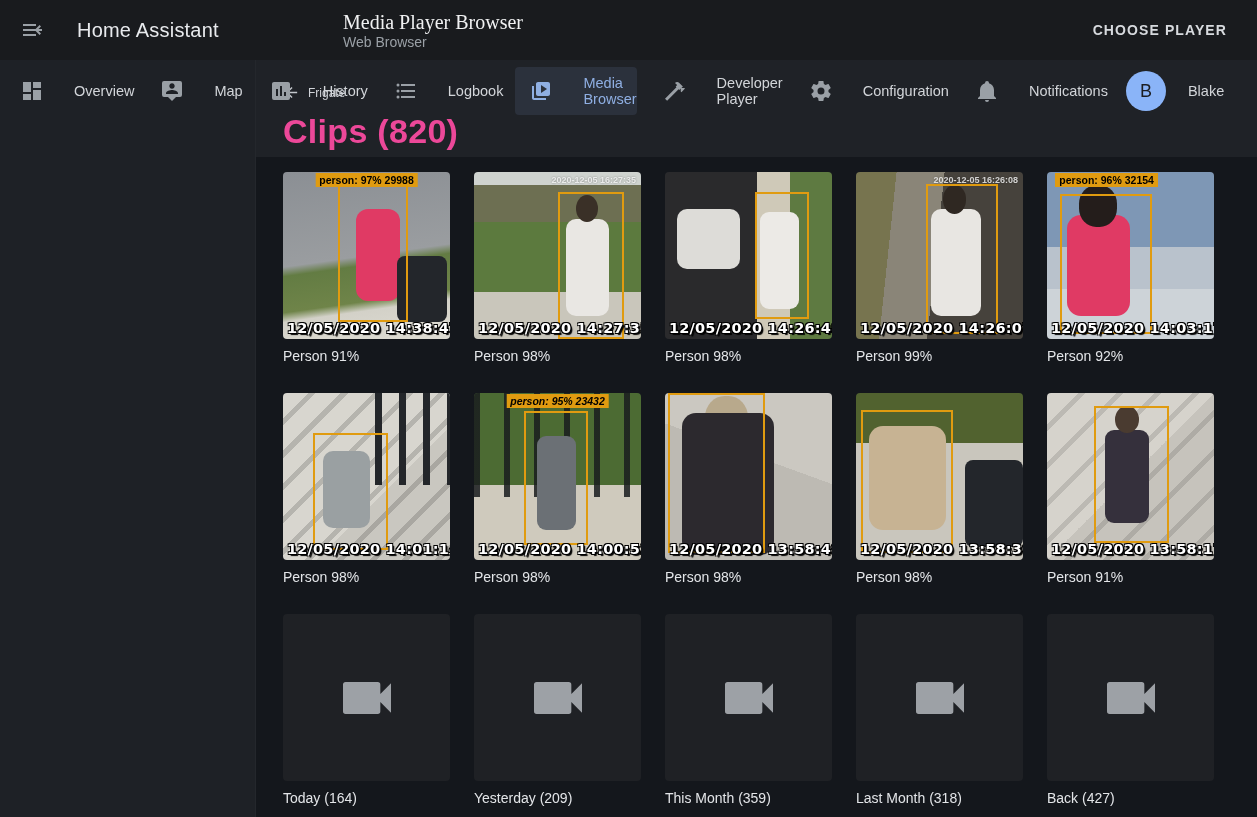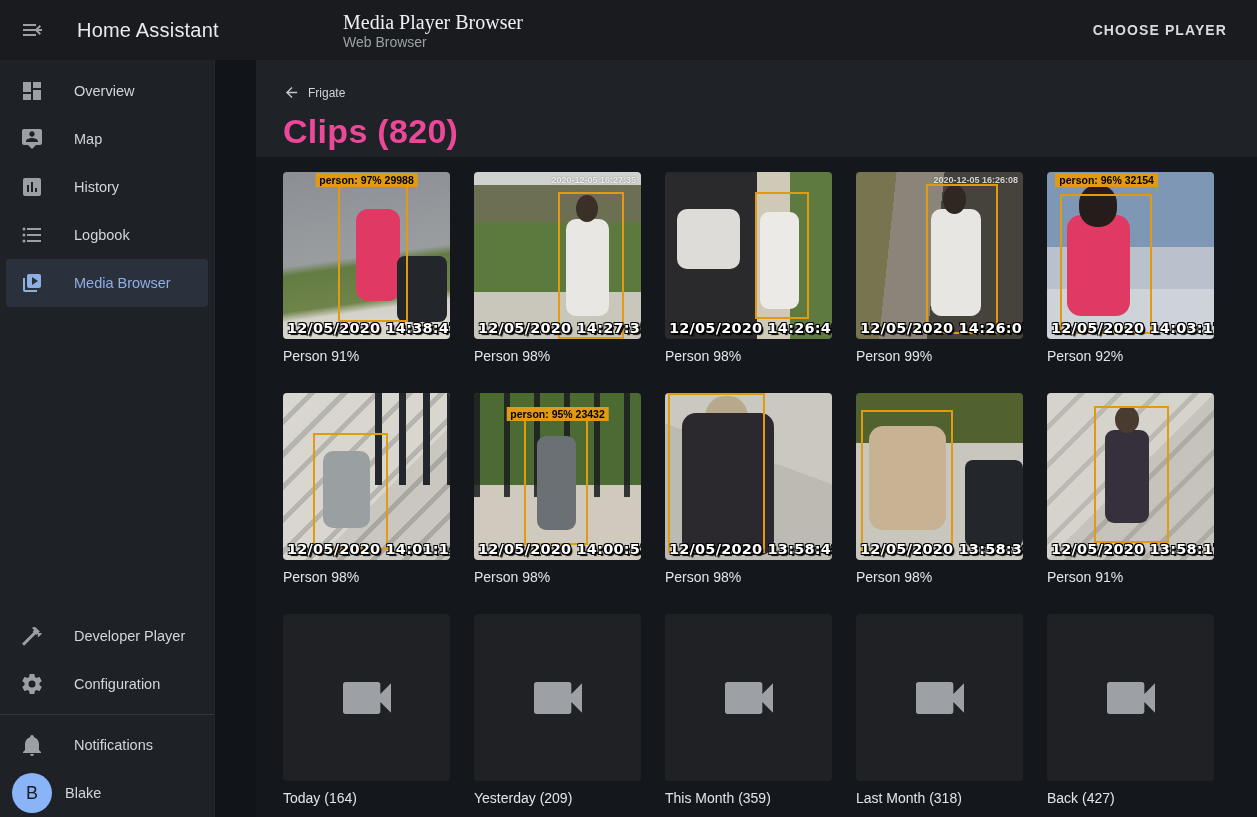--- a/index.html
+++ b/index.html
@@ -15,38 +15,38 @@
   .menu-btn svg { width:24px; height:24px; fill:#9aa0a6; }
   .app-title { color:#e8eaed; font-size:20px; margin-left:21px; letter-spacing:.2px; }
   .main-titleblock { margin-left:87px; }
   .main-title { color:#f0f1f2; font-size:20px; line-height:24px;font-family:Liberation Serif, serif; }
   .main-subtitle { color:#9aa0a6; font-size:14px; line-height:17px; }
   .choose-player { margin-left:auto; margin-right:22px; background:transparent; border:none;
     color:#d7dade; font-size:14px; font-weight:700; letter-spacing:1.1px; cursor:pointer;
     padding:8px 8px; }
 
   
-  .sidebar { position:fixed; top:60px; left:0; width:215px; height:757px;
-    background:#1e2126; border-right:1px solid #24272c; display:flex; flex-direction:column;
+  .sidebar { position:fixed; top:60px; left:0; width:256px; height:757px;
+    background:#1e2126; border-right:1px solid #24272c; display:flex; flex-direction:row;
     z-index:20; padding-top:7px; }
   .nav-item { height:48px; margin:0 6px; border-radius:4px; display:flex; align-items:center;
     cursor:pointer; }
   .nav-item .icn { width:24px; height:24px; margin-left:14px; flex:0 0 24px;
     display:flex; align-items:center; justify-content:center; }
   .nav-item .icn svg { width:24px; height:24px; fill:#9aa0a6; }
   .nav-item .lbl { color:#d2d5d9; font-size:14.5px; margin-left:30px; }
   .nav-item.selected { background:#2b313c; }
   .nav-item.selected .lbl { color:#8fafe3; font-weight:500; }
   .nav-item.selected .icn svg { fill:#8fafe3; }
   .spacer { flex:1; }
   .divider { height:1px; background:#33363b; margin:6px 0; }
   .avatar { width:40px; height:40px; border-radius:50%; background:#8ab4f8; color:#1b1d21;
     font-size:18px; display:flex; align-items:center; justify-content:center;
     margin-left:6px; flex:0 0 40px; }
-  .nav-item.user .lbl { margin-left:13px; }
+  .nav-item.user .lbl { margin-left:22px; }
 
   
   .main { position:fixed; top:60px; left:256px; width:1001px; height:757px;
     background:#14171c; overflow:hidden; }
   .content-header { background:#1f2227; height:97px; padding:24px 0 0 27px; }
   .breadcrumb { display:inline-flex; align-items:center; gap:8px; color:#d0d3d8;
     font-size:12px; cursor:pointer; }
   .breadcrumb svg { width:17px; height:17px; fill:#c3c7cc; }
   .page-title { color:#ec4899; font-size:34px; font-weight:700; margin-top:7px;
     letter-spacing:.3px; }
@@ -105,21 +105,21 @@
   .s6 .b1 { left:24%; top:35%; width:28%; height:46%; background:#9aa0a2; border-radius:10px; }
   .s6 .b2 { left:55%; top:0; width:45%; height:55%;
     background:repeating-linear-gradient(90deg,#23262a 0 7px,transparent 7px 24px); }
   .s6 .bbox { left:18%; top:24%; width:45%; height:70%; }
 
   .s7 .thumb { background:linear-gradient(180deg,#4c6b33 0 55%,#cfcabd 55% 100%); }
   .s7 .b2 { left:0; top:0; width:100%; height:62%;
     background:repeating-linear-gradient(90deg,rgba(25,28,30,.85) 0 6px,transparent 6px 30px); }
   .s7 .b1 { left:38%; top:26%; width:23%; height:56%; background:#6b7075; border-radius:9px; }
   .s7 .bbox { left:30%; top:11%; width:38%; height:80%; }
-  .s7 .det-label { top:14px; left:50%; transform:translateX(-50%); }
+  .s7 .det-label { top:1px; left:50%; transform:translateX(-50%);font-style:italic; }
 
   .s8 .thumb { background:linear-gradient(200deg,#cbc8c1 0 40%,#bdbab3 40% 100%); }
   .s8 .b1 { left:10%; top:12%; width:55%; height:85%; background:#2c292e; border-radius:14px; }
   .s8 .b2 { left:24%; top:2%; width:26%; height:28%; background:#b8a98c; border-radius:45%; }
   .s8 .bbox { left:2%; top:0; width:58%; height:96%; }
 
   .s9 .thumb { background:linear-gradient(180deg,#51622f 0 30%,#c9c6bd 30% 100%); }
   .s9 .b1 { left:8%; top:20%; width:46%; height:62%; background:#c7b393; border-radius:14px; }
   .s9 .b2 { right:0; bottom:8%; width:35%; height:52%; background:#23262b; border-radius:8px; }
   .s9 .bbox { left:3%; top:10%; width:55%; height:86%; }

